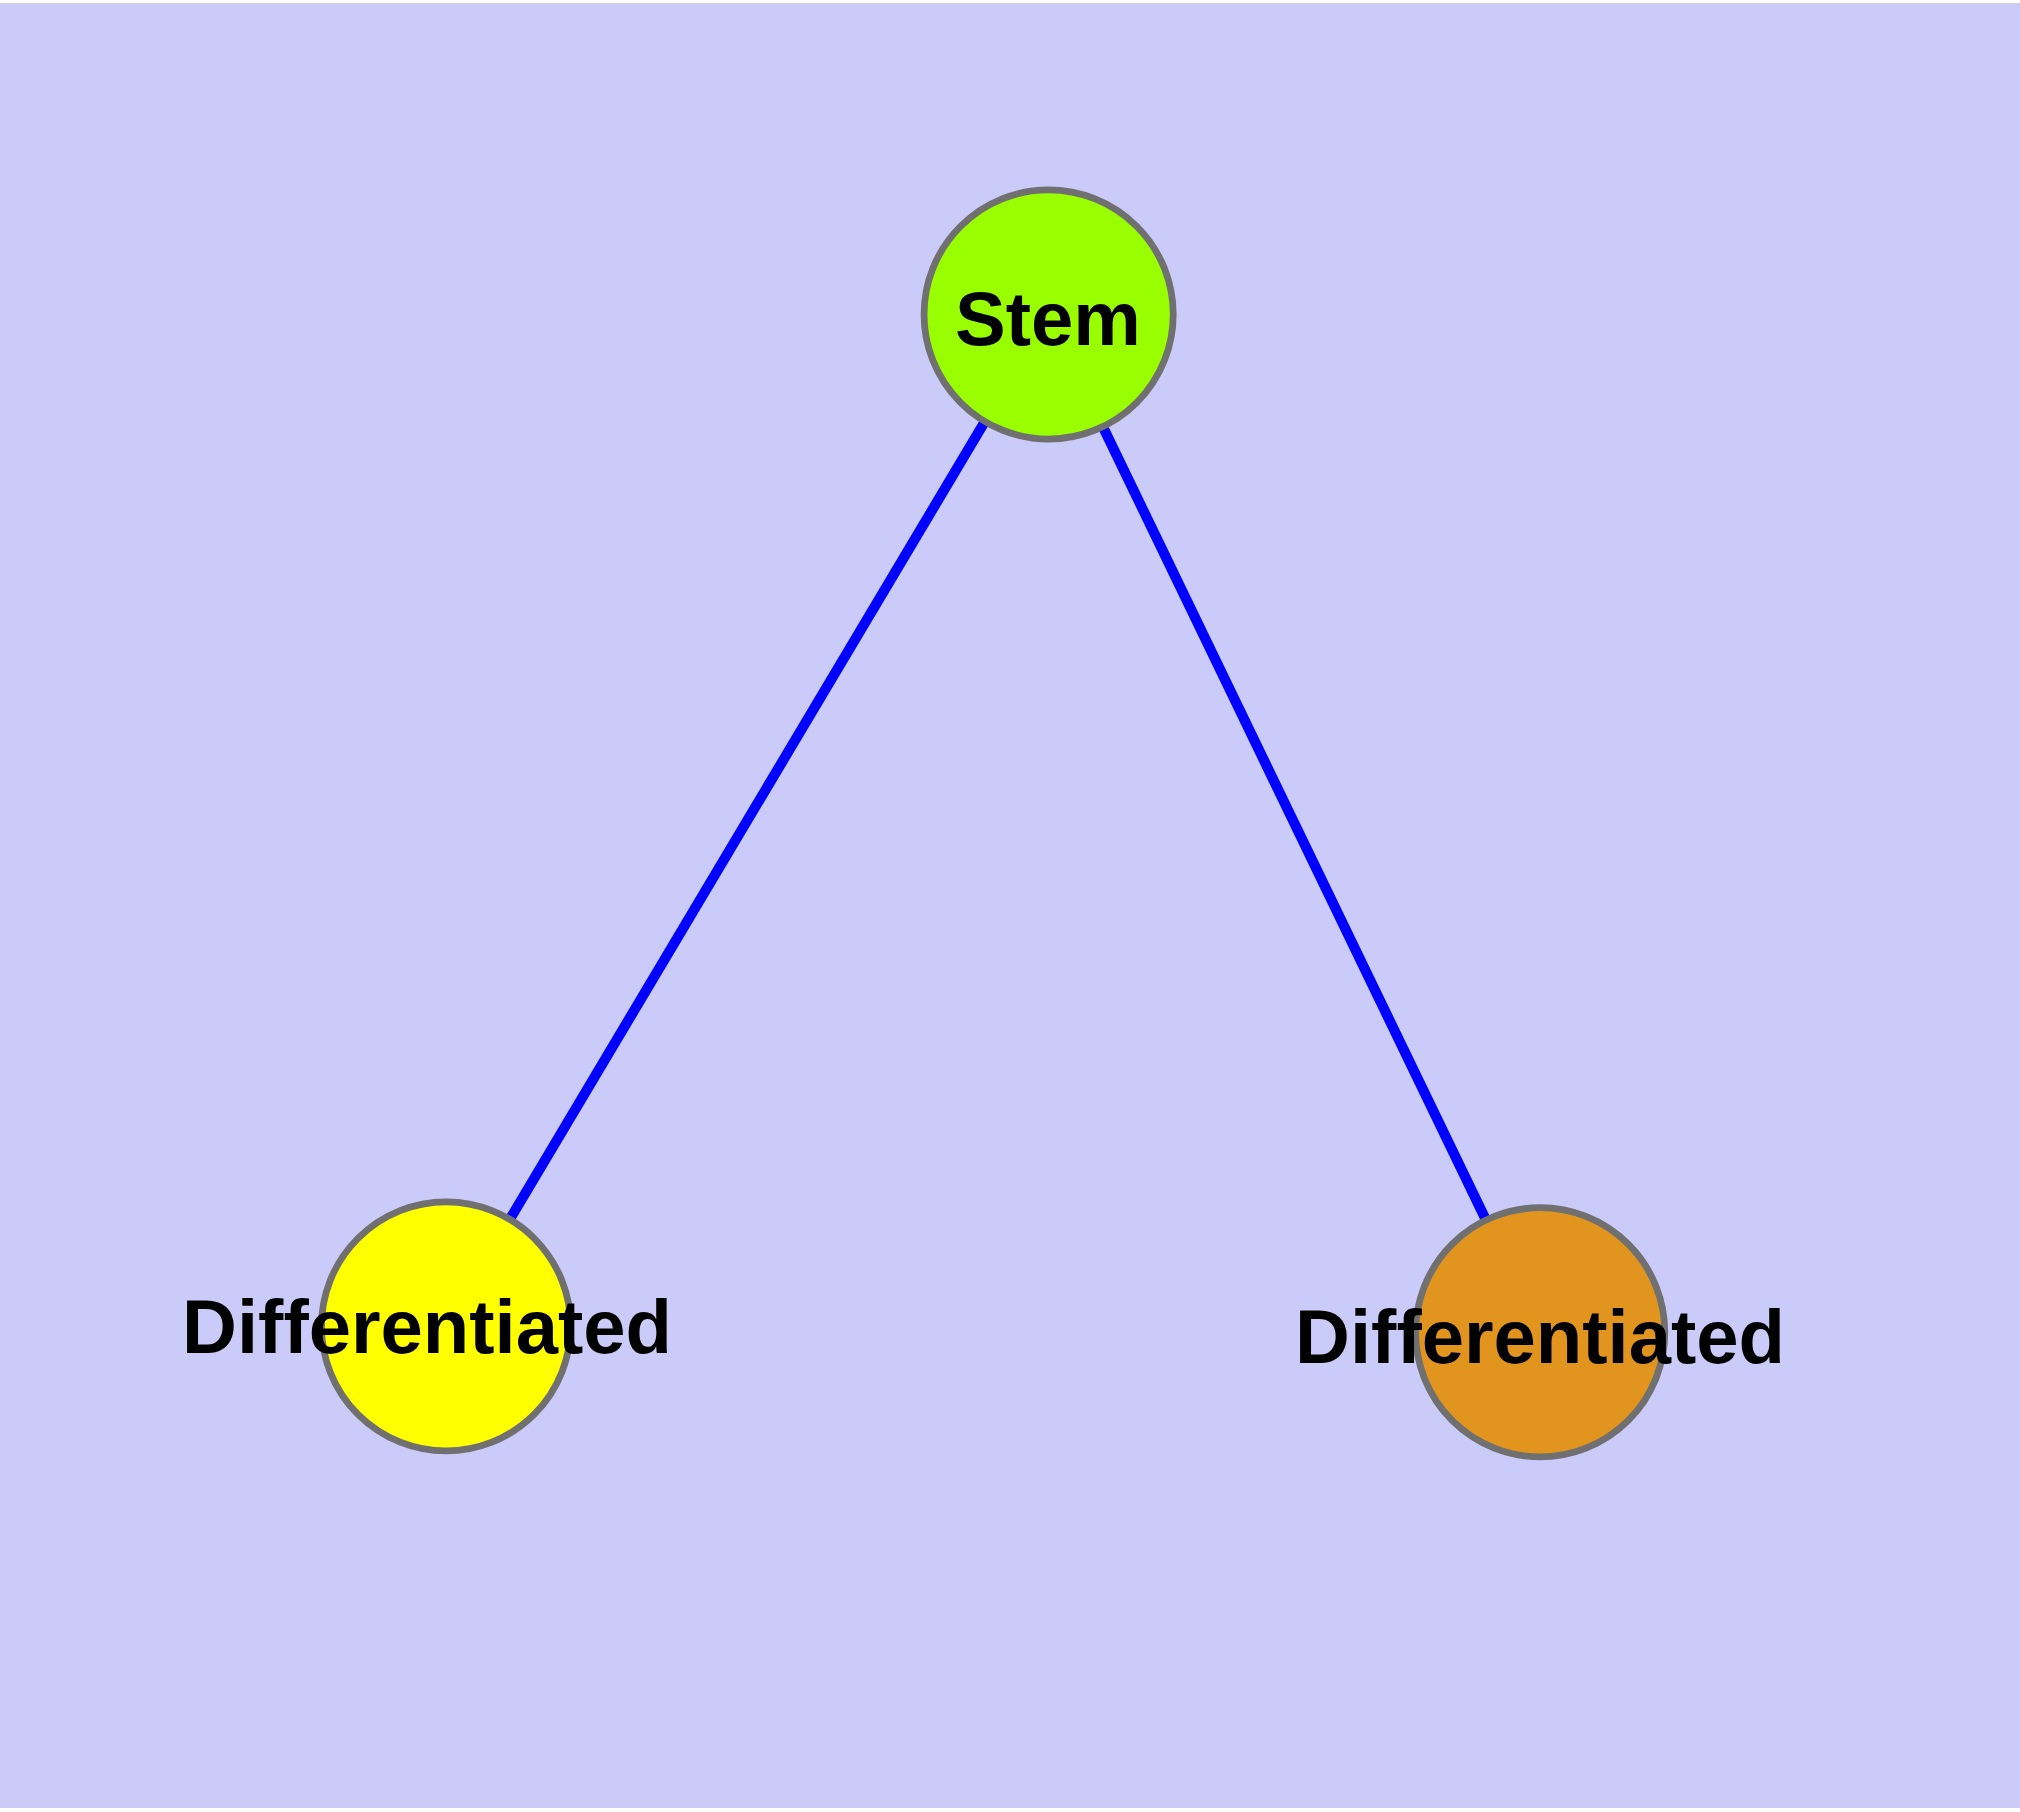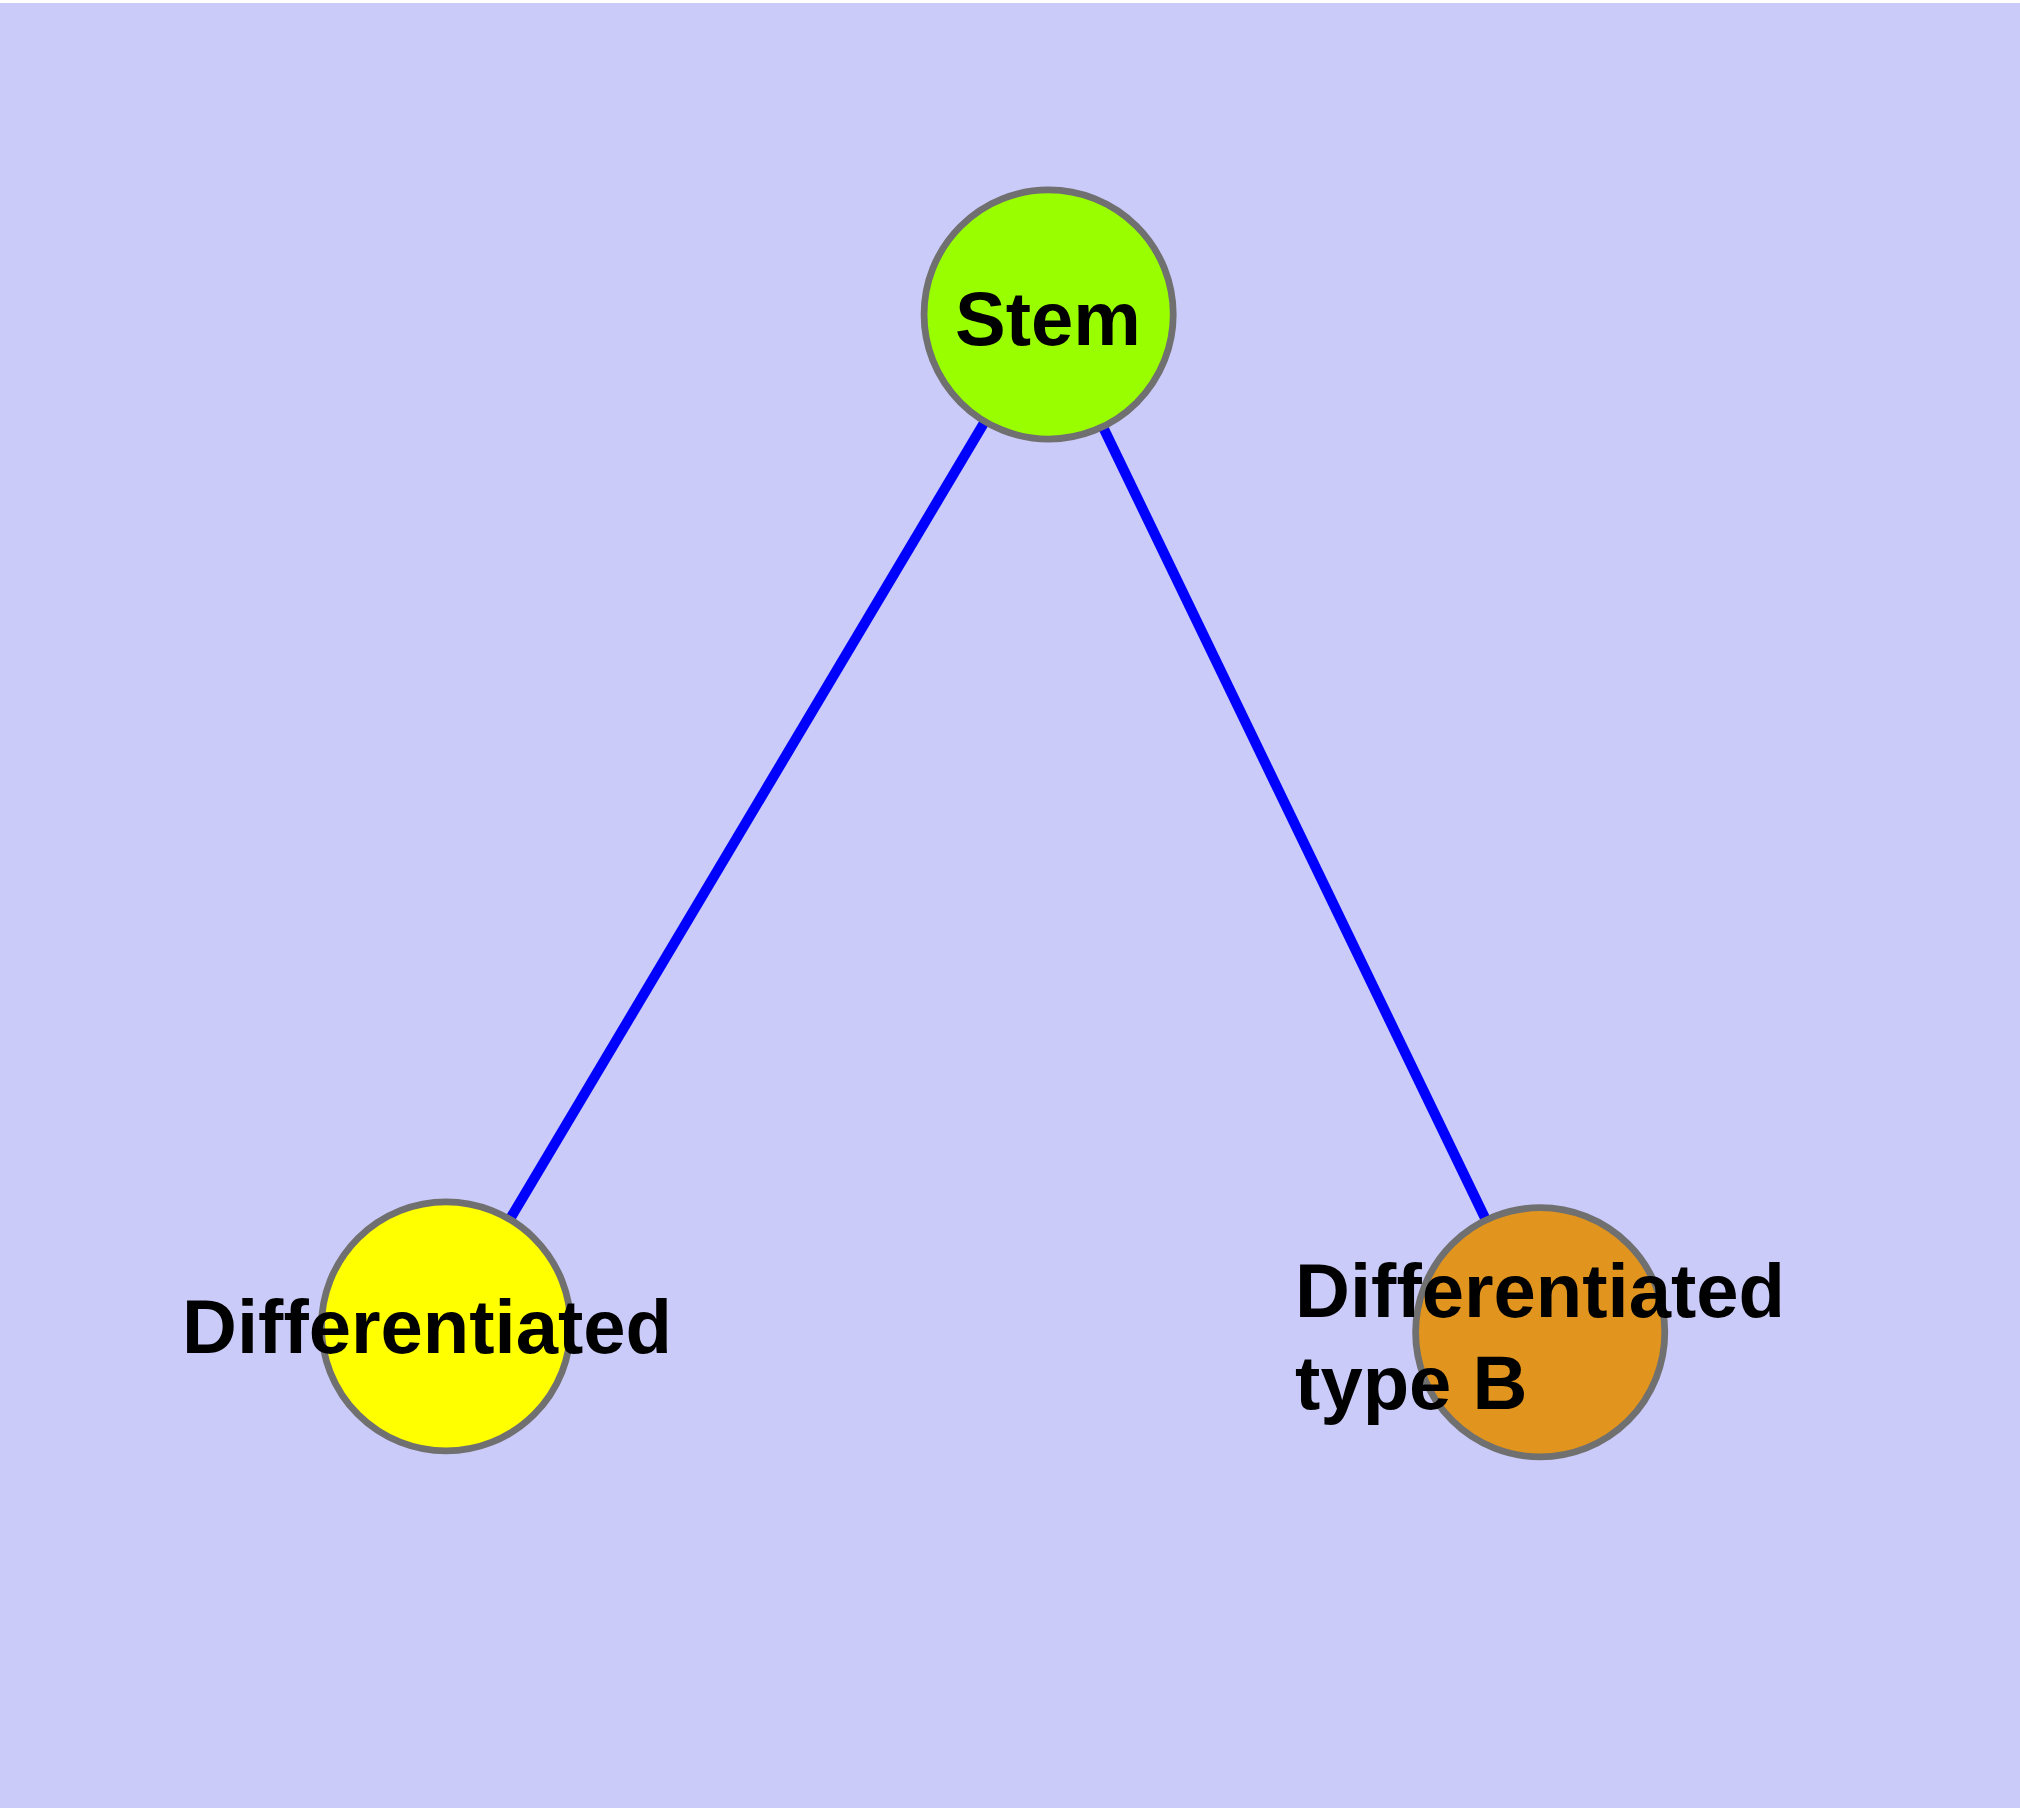--- a/index.html
+++ b/index.html
@@ -31,20 +31,21 @@
   #graph-svg {
     position: absolute;
     left: 0;
     top: 0;
     width: 2021px;
     height: 1812px;
   }
   .node-label {
     position: absolute;
     transform: translate(-50%, -50%);
+    text-align: center;
     font-weight: bold;
     font-size: 76px;
     line-height: 92px;
     color: #000000;
     white-space: nowrap;
   }
 </style>
 </head>
 <body>
 
@@ -62,16 +63,15 @@
   <div class="node-label" style="left: 1048px; top: 319px;">
     <div>Stem</div>
   </div>
 
   <div class="node-label" style="left: 427px; top: 1327px;">
     <div>Differentiated</div>
   </div>
 
   <div class="node-label" style="left: 1540px; top: 1337px;">
     <div>Differentiated</div>
-    <div>type B</div>
   </div>
 </div>
 
 
 </body></html>

